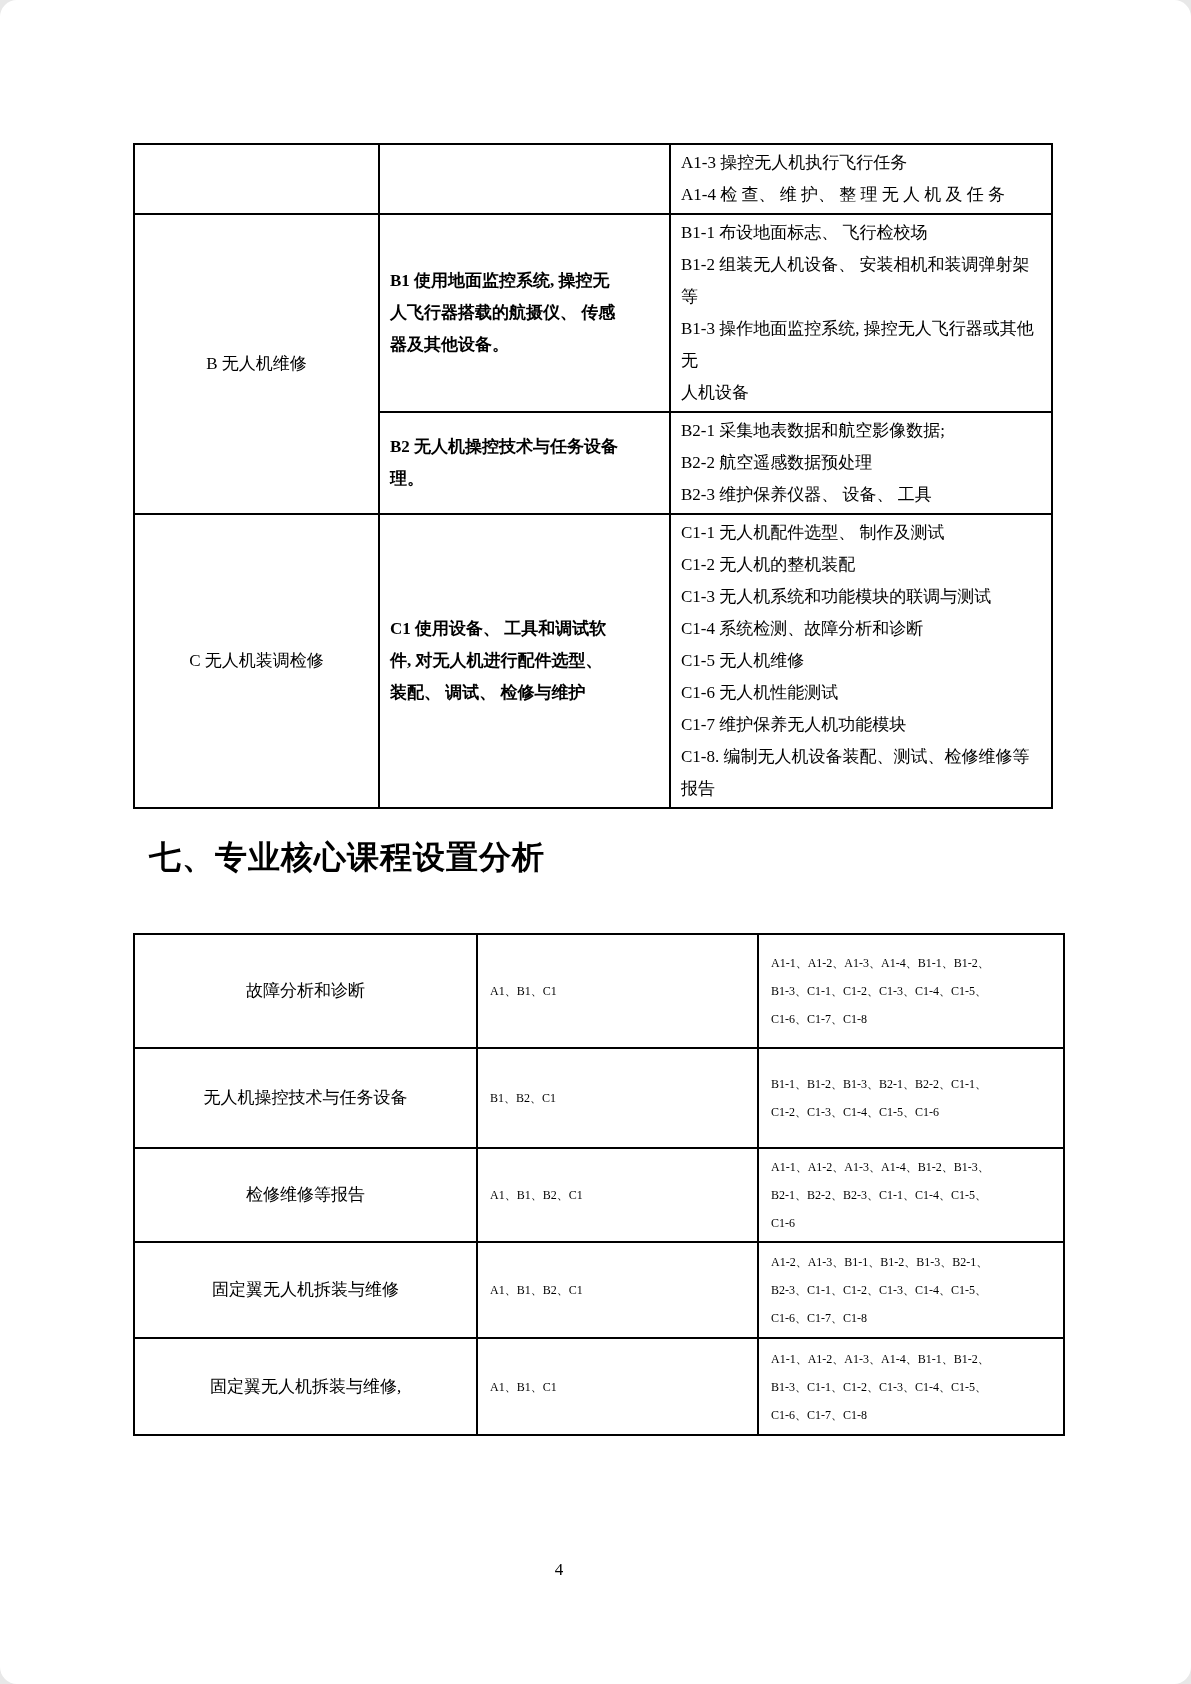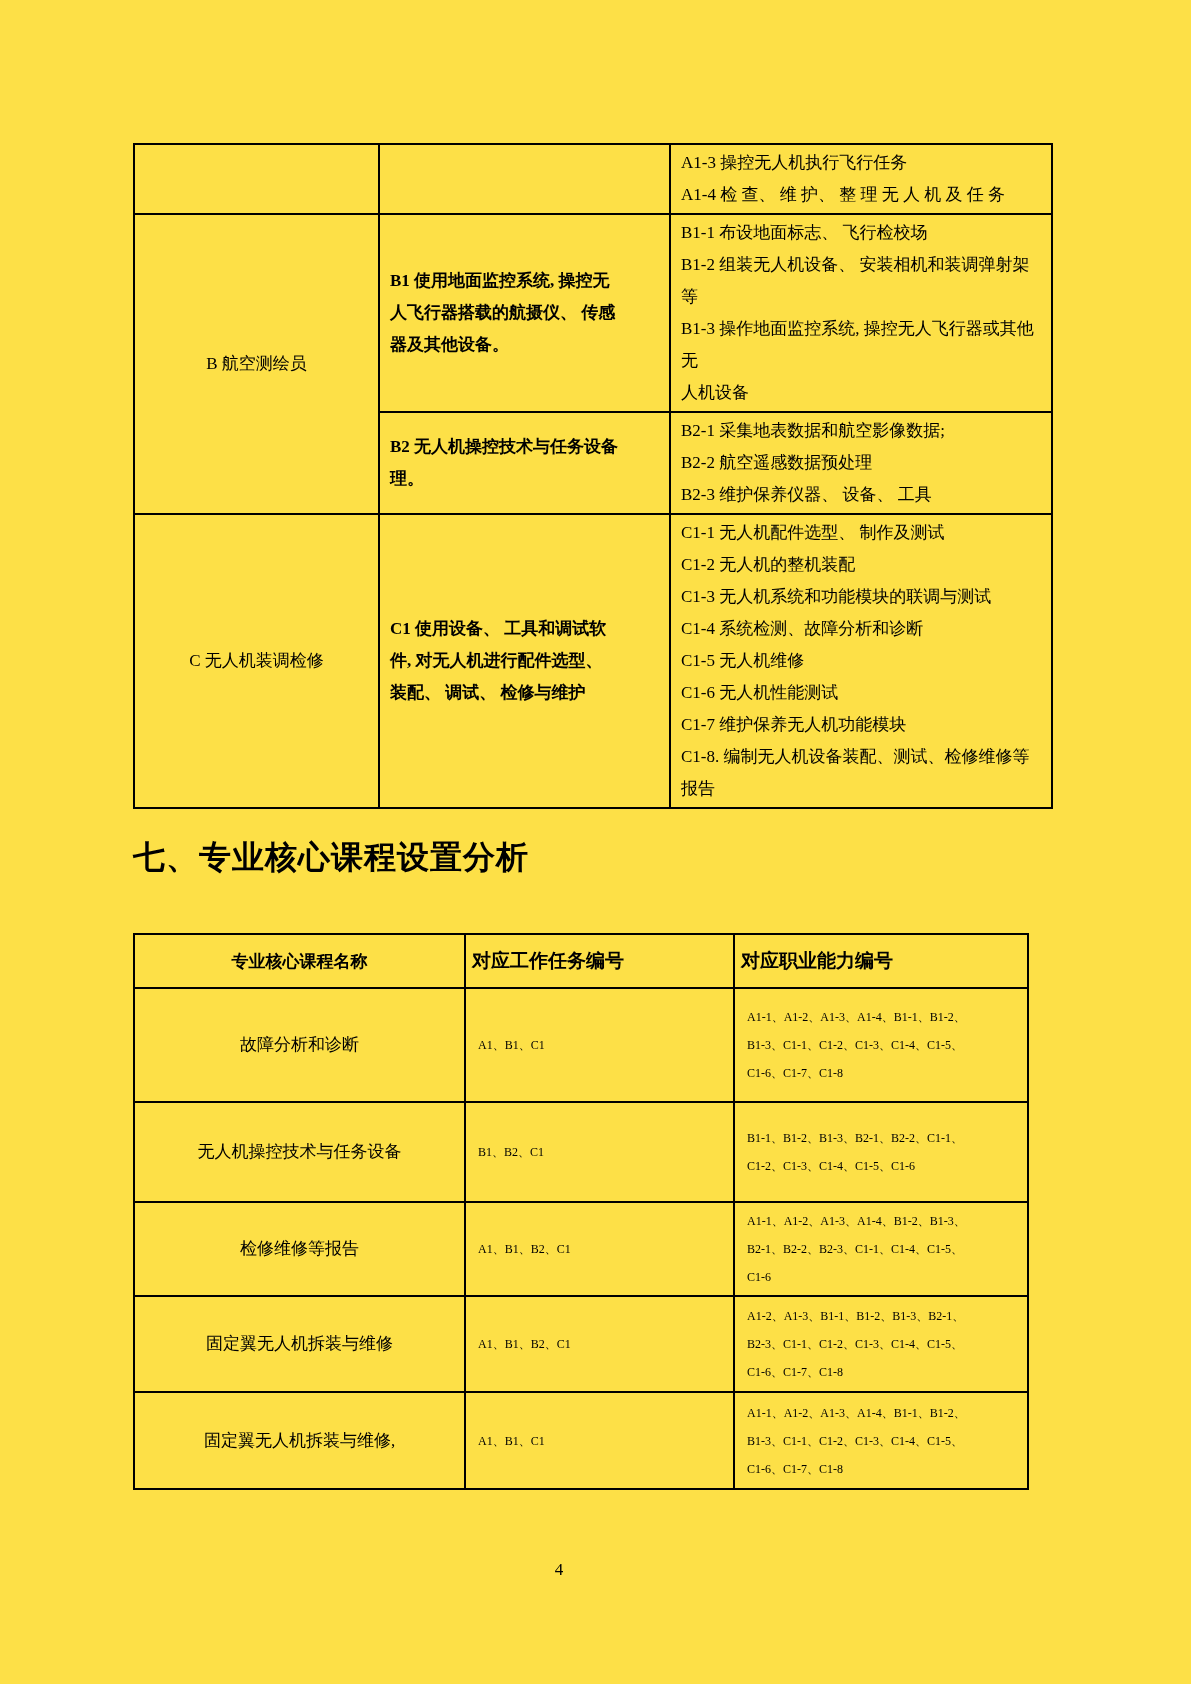--- a/index.html
+++ b/index.html
@@ -1,23 +1,24 @@
 <!DOCTYPE html>
 <html><head>
 <meta charset="utf-8">
 <style>
   html,body{margin:0;padding:0;background:#e8e8e8;}
   .page{
     position:relative;
     width:1191px;height:1684px;
-    background:#fde047;
+    background:#ffffff;
     margin:0 auto;
     font-family:"Liberation Serif","DejaVu Serif",serif;
     color:#000;
     overflow:hidden;
+    border-radius:17px;
   }
   .content{
     position:absolute;
     left:133px;top:143px;
     width:852px;
   }
   table{
     border-collapse:collapse;
     table-layout:fixed;
     width:852px;
@@ -38,21 +39,21 @@
   }
   .task-table .c1{width:223px;text-align:center;}
   .task-table .c2{width:269px;text-align:left;font-weight:bold;}
   .task-table .c3{width:360px;text-align:left;}
   .task-table tr.r-a{height:64px;}
   .task-table tr.r-b1{height:130px;}
   .task-table tr.r-b2{height:96px;}
   .task-table tr.r-c{height:256px;}
   
   .section-heading{
-    margin:26px 0 0 0;
+    margin:26px 0 0 16px;
     font-family:"Liberation Sans","DejaVu Sans",sans-serif;
     font-weight:700;
     font-size:32px;
     line-height:44px;
     letter-spacing:1px;
   }
   
   .course-table{margin-top:54px;}
   .course-table th{
     font-family:"Liberation Sans","DejaVu Sans",sans-serif;
@@ -92,21 +93,21 @@
 
     <table class="task-table">
       <tbody>
           <tr class="r-a">
         <td class="c1"></td>
         <td class="c2"></td>
         <td class="c3">A1-3 操控无人机执行飞行任务
 A1-4 检 查、 维 护、 整 理 无 人 机 及 任 务</td>
       </tr>
       <tr class="r-b1">
-        <td class="c1" rowspan="2">B 航空测绘员</td>
+        <td class="c1" rowspan="2">B 无人机维修</td>
         <td class="c2">B1 使用地面监控系统, 操控无
 人飞行器搭载的航摄仪、 传感
 器及其他设备。</td>
         <td class="c3">B1-1 布设地面标志、 飞行检校场
 B1-2 组装无人机设备、 安装相机和装调弹射架等
 B1-3 操作地面监控系统, 操控无人飞行器或其他无
 人机设备</td>
       </tr>
       <tr class="r-b2">
         <td class="c2">B2 无人机操控技术与任务设备
@@ -129,25 +130,20 @@
 C1-7 维护保养无人机功能模块
 C1-8. 编制无人机设备装配、测试、检修维修等报告</td>
       </tr>
     </tbody>
       </table>
 
     <h2 class="section-heading">七、专业核心课程设置分析</h2>
 
     <table class="course-table">
       <tbody>
-          <tr class="hd">
-        <th class="c1">专业核心课程名称</th>
-        <th class="c2">对应工作任务编号</th>
-        <th class="c3">对应职业能力编号</th>
-      </tr>
       <tr class="r1">
         <td class="c1">故障分析和诊断</td>
         <td class="c2">A1、B1、C1</td>
         <td class="c3">A1-1、A1-2、A1-3、A1-4、B1-1、B1-2、
 B1-3、C1-1、C1-2、C1-3、C1-4、C1-5、
 C1-6、C1-7、C1-8</td>
       </tr>
       <tr class="r2">
         <td class="c1">无人机操控技术与任务设备</td>
         <td class="c2">B1、B2、C1</td>

